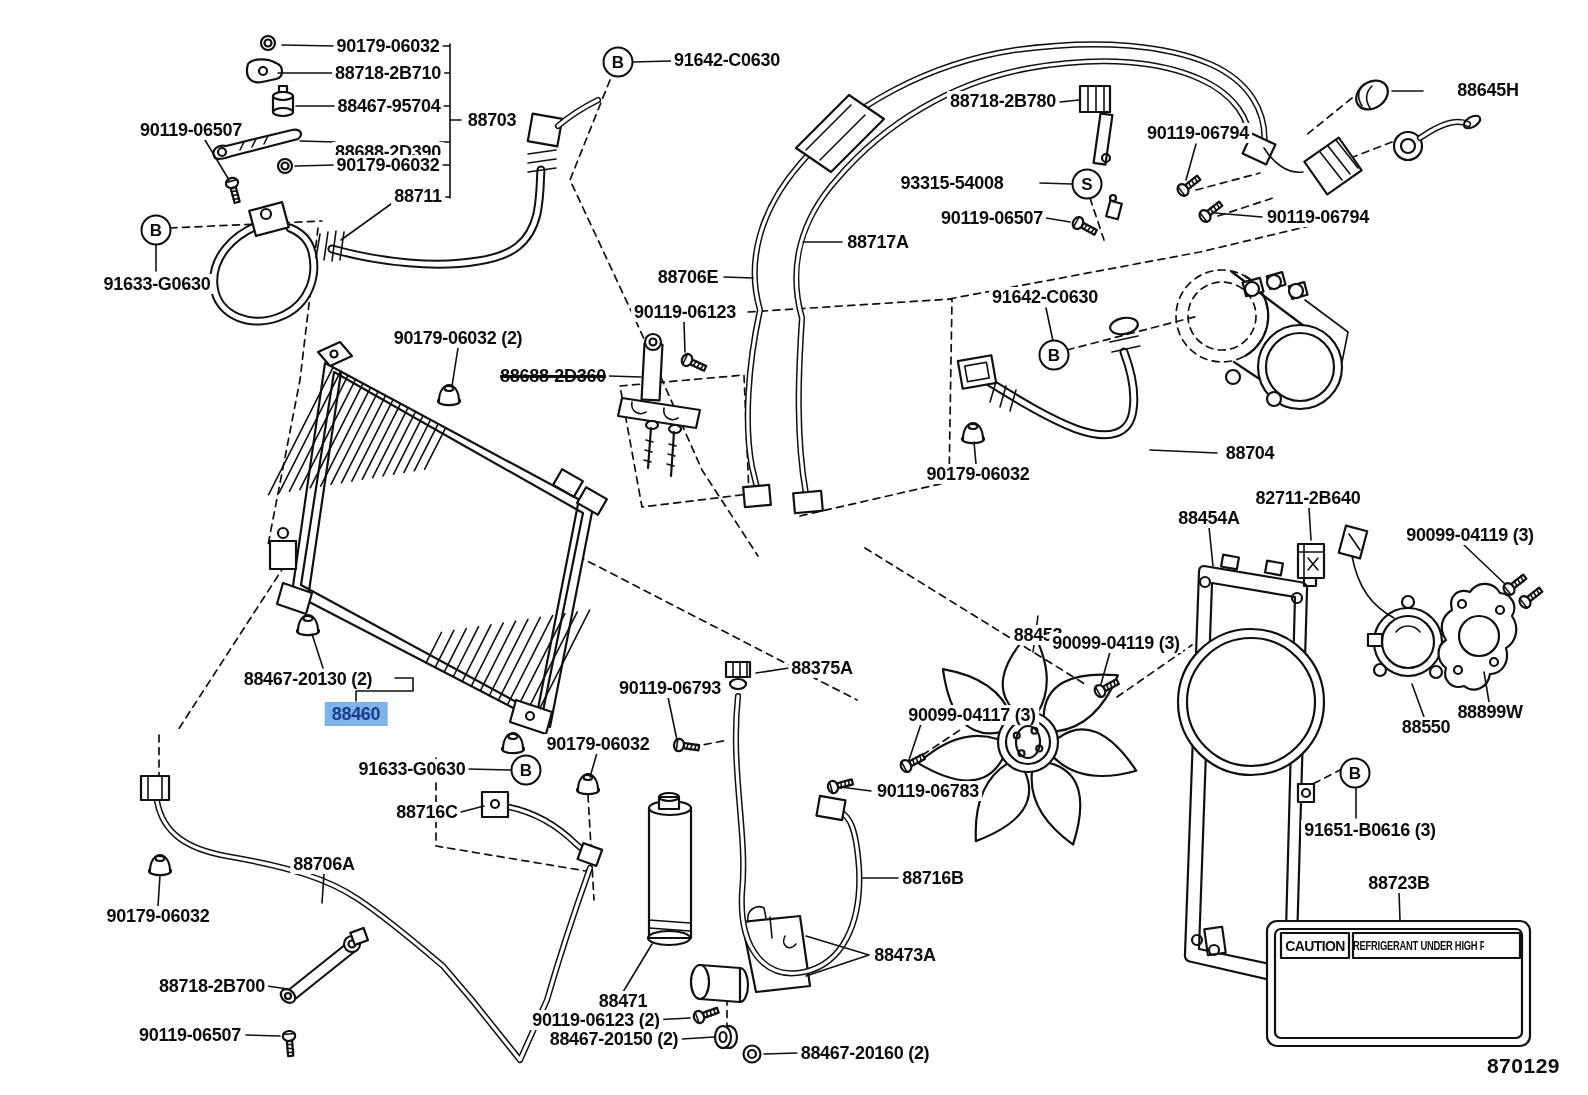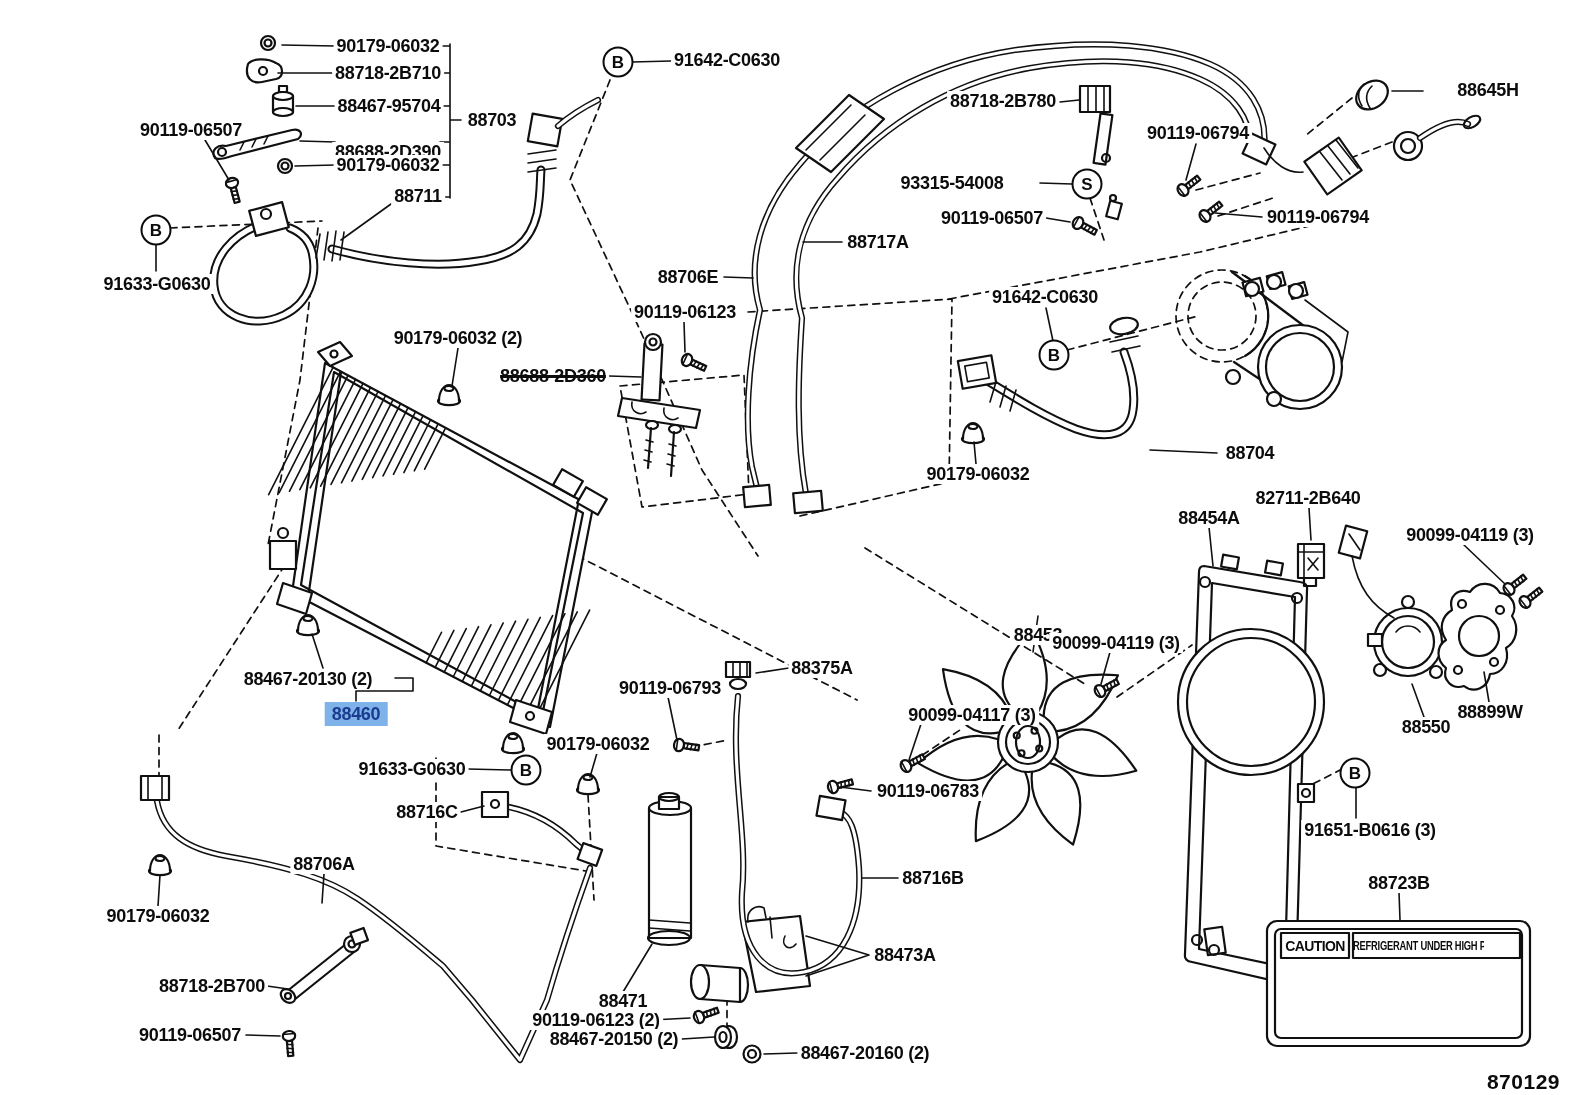--- a/index.html
+++ b/index.html
@@ -22,21 +22,21 @@
            display:flex;align-items:center;justify-content:center;background:#fff;
            font:700 17px "Liberation Sans",sans-serif;color:#0c0c0c;transform:translate(-50%,-50%);}
   .cap-head{position:absolute;left:1281px;top:933px;width:68px;height:25px;display:flex;align-items:center;
             justify-content:center;font:700 14px "Liberation Sans",sans-serif;letter-spacing:-0.6px;color:#0c0c0c;}
   .cap-sub{position:absolute;left:1353px;top:933px;width:168px;height:25px;display:flex;align-items:center;
            font:700 12px "Liberation Sans",sans-serif;letter-spacing:-0.3px;color:#0c0c0c;
            transform:scaleX(0.78);transform-origin:0 50%;white-space:nowrap;overflow:hidden;}
   .cap-code{position:absolute;left:1398px;top:999px;transform:translate(-50%,-50%);
             font:400 60px "Liberation Sans",sans-serif;letter-spacing:3px;color:#0c0c0c;}
   .fig-num{position:absolute;left:1560px;top:1066px;transform:translate(-100%,-50%);
-           font:700 21px "Liberation Sans",sans-serif;letter-spacing:0.5px;color:#0c0c0c;margin-top:16px;}
+           font:700 21px "Liberation Sans",sans-serif;letter-spacing:0.5px;color:#0c0c0c;}
 </style>
 </head>
 <body>
 
 <div class="stage">
 
   <svg id="art" width="1588" height="1095" viewBox="0 0 1588 1095">
 
     <g id="dashes">
       <line class="dash" x1="170" y1="228" x2="322" y2="221"></line>

